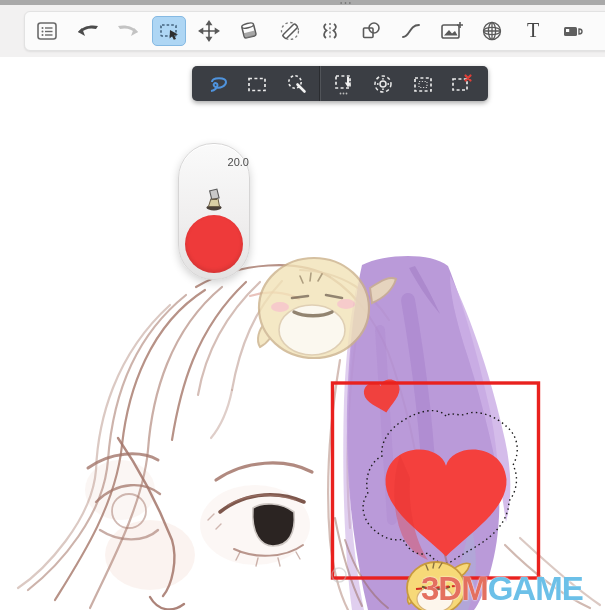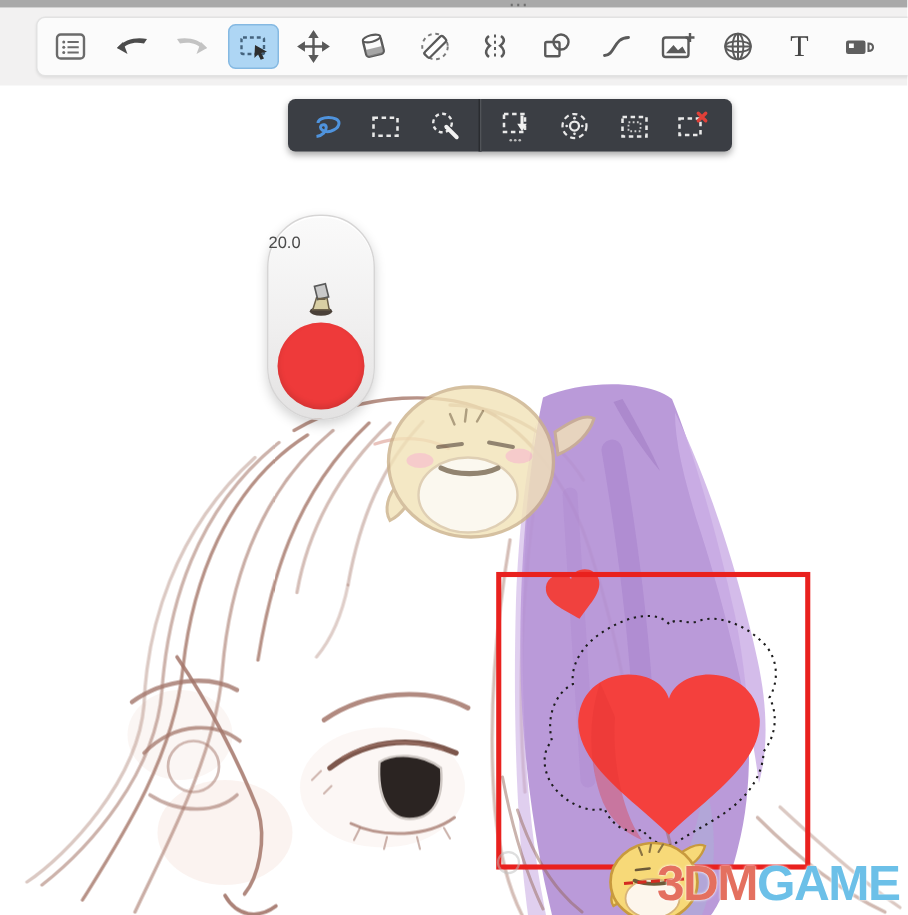--- a/index.html
+++ b/index.html
@@ -28,28 +28,28 @@
     border-radius:5px;box-shadow:0 2px 5px rgba(0,0,0,.35);display:flex;align-items:center;
     justify-content:space-between;padding:0 9px;box-sizing:border-box;}
   .sel-btn{width:34px;height:33px;display:flex;align-items:center;justify-content:center;
     background:transparent;border:none;padding:0;cursor:pointer;}
   .sel-divider{width:1px;height:35px;background:#2a2c30;border-right:1px solid #515459;}
 
   
   .puck{position:absolute;left:178px;top:143px;width:70px;height:135px;border-radius:35px;
     background:linear-gradient(180deg,#fafafa 0%,#f0efef 55%,#e3e2e2 100%);
     border:1px solid #d6d5d5;box-shadow:0 3px 8px rgba(0,0,0,.18), inset 0 1px 0 #fff;}
-  .puck .size{position:absolute;top:12px;left:0;width:100%;text-align:left;
+  .puck .size{position:absolute;top:12px;left:0;width:100%;text-align:right;
     font-size:11px;color:#4a4a4a;}
   .puck .brush-ic{position:absolute;top:42px;left:24px;}
   .puck .swatch{position:absolute;left:6px;bottom:6px;width:58px;height:58px;border-radius:50%;
     background:#ee3a3a;box-shadow:inset 0 -2px 4px rgba(0,0,0,.12);cursor:pointer;}
 
   
-  .logo{position:absolute;left:438px;top:570px;font-size:33px;font-weight:bold;
+  .logo{position:absolute;left:421px;top:570px;font-size:33px;font-weight:bold;
     letter-spacing:-1px;white-space:nowrap;
     text-shadow:0 0 2px rgba(255,255,255,.9),0 0 1px rgba(255,255,255,.9);}
   .logo .p1{color:#e4705f;}
   .logo .p2{color:#6cc0e8;}
 </style>
 </head>
 <body>
 
 <div class="stage">
 

